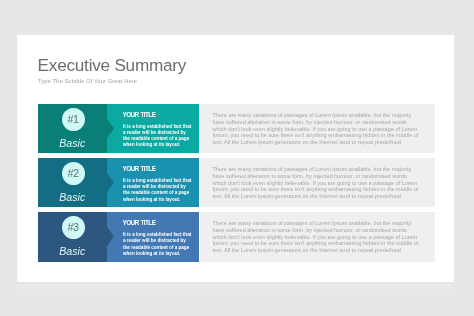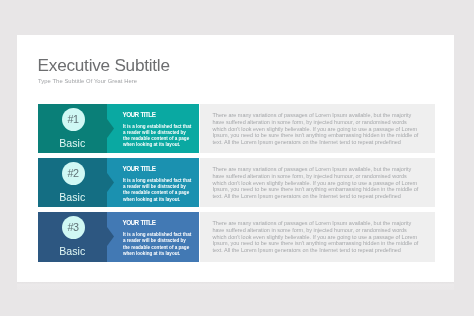--- a/index.html
+++ b/index.html
@@ -8,32 +8,32 @@
   .reflect{position:absolute;left:17px;top:281.5px;width:436.5px;height:8px;background:linear-gradient(to bottom,#e4e2e3 0%,#ebe9ea 30%,#eae8e9 100%);}
   .title{position:absolute;left:20.6px;top:19.5px;font-size:17.2px;color:#6d6e70;letter-spacing:-0.25px;}
   .subtitle{position:absolute;left:21px;top:43.4px;font-size:5.8px;color:#a0a2a5;letter-spacing:0.08px;}
   .row{position:absolute;left:21px;height:49.3px;}
   .left{position:absolute;left:0;top:0;width:68.5px;height:49.3px;}
   .arrow{position:absolute;left:68.5px;top:15.2px;width:7px;height:19px;}
   .arrow svg{display:block;}
   .mid{position:absolute;left:68.5px;top:0;width:92px;height:49.3px;}
   .circle{position:absolute;left:23.5px;top:4px;width:23px;height:23px;border-radius:50%;background:#d0f8f4;
           display:flex;align-items:center;justify-content:center;padding-bottom:1.4px;box-sizing:border-box;font-size:10.8px;color:#5f7276;font-weight:400;letter-spacing:-0.4px;}
-  .basic{position:absolute;left:0;top:32.6px;width:68.5px;text-align:center;font-size:10.6px;color:#e3f9f6;line-height:12px;}
+  .basic{position:absolute;left:0;top:32.6px;width:68.5px;text-align:center;font-size:10.6px;color:#e3f9f6;line-height:12px;font-style:italic;}
   .ytitle{position:absolute;left:16px;top:6.5px;font-size:6.4px;font-weight:700;color:#ffffff;letter-spacing:-0.6px;word-spacing:0.8px;line-height:7px;}
   .ybody{position:absolute;left:16.5px;top:19.8px;width:80px;font-size:4.6px;font-weight:700;color:#ffffff;line-height:6.2px;letter-spacing:-0.005px;white-space:nowrap;}
   .panel{position:absolute;left:161.5px;top:0;width:235px;height:49.3px;background:#efefef;}
   .ptext{position:absolute;left:13px;top:8.2px;width:230px;font-size:5.5px;color:#a5a7aa;line-height:6.65px;white-space:nowrap;}
 </style>
 </head>
 <body>
 
 <div class="reflect"></div>
 <div class="slide">
-  <div class="title">Executive Subtitle</div>
+  <div class="title">Executive Summary</div>
   <div class="subtitle">Type The Subtitle Of Your Great Here</div>
   <div id="rows">
       <div class="row" style="top:69px">
         <div class="left" style="background:#0a7f78">
           <div class="circle">#1</div>
           <div class="basic">Basic</div>
         </div>
         <div class="mid" style="background:#0aa9a2">
           <div class="ytitle">YOUR TITLE</div>
           <div class="ybody">

